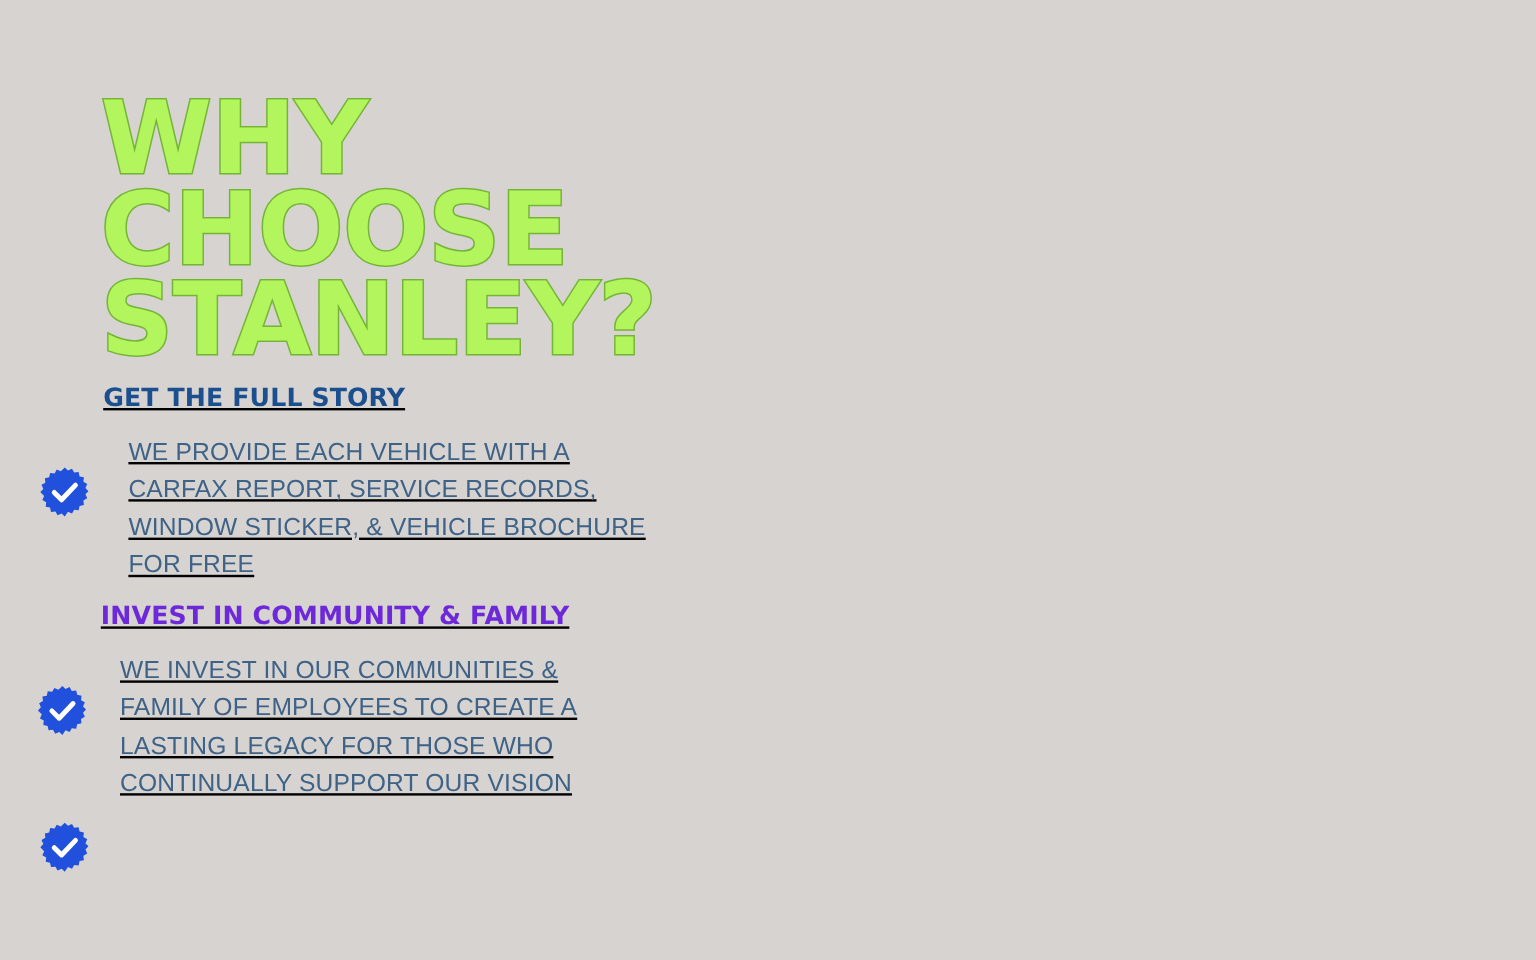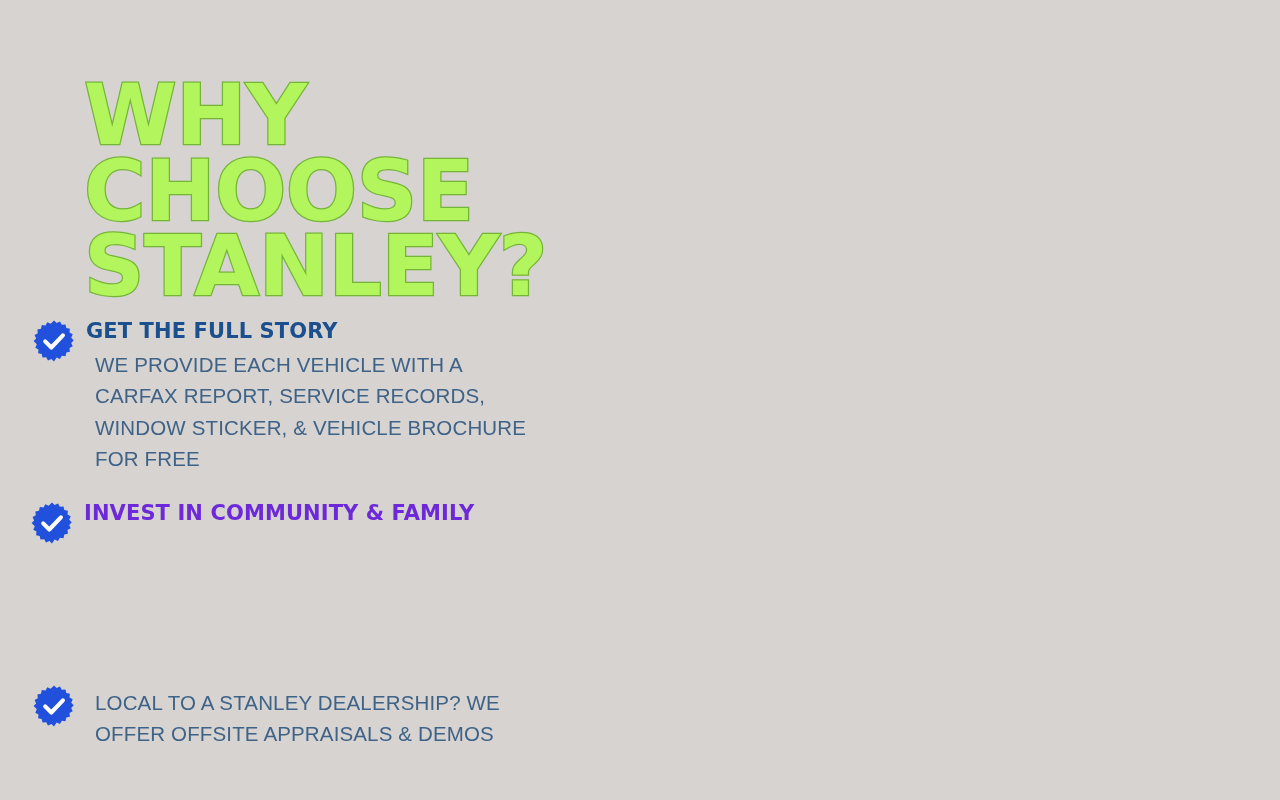--- a/index.html
+++ b/index.html
@@ -54,21 +54,22 @@
     paint-order: stroke fill;
     text-transform: uppercase;
     white-space: pre-line;
     text-shadow: none;
   }
 
   
   .feature {
     position: absolute;
     display: flex;
-    align-items: flex-start;
+    align-items: center;
+    text-decoration: underline;
   }
 
   .badge {
     flex: 0 0 auto;
     width: 44px;
     height: 44px;
     margin-right: 10px;
     margin-top: 1px;
   }
   .badge svg { display: block; width: 44px; height: 44px; }
@@ -92,21 +93,21 @@
 
   .feat-body {
     font-family: "Liberation Sans", sans-serif;
     font-weight: 400;
     font-size: 20.5px;
     line-height: 1.52;
     letter-spacing: 0.15px;
     color: #3f6287;
     text-transform: uppercase;
     white-space: pre-line;
-    margin: 4px;
+    margin: 16px;
   }
 
   
   .indent-body { padding-left: 5px; }
 
   
   #f-get-full-story   { left: 32px;  top: 318px; width: 580px; }
   #f-invest-community { left: 30px;  top: 500px; width: 580px; }
   #f-bring-showroom   { left: 32px;  top: 683px; width: 580px; }
 </style>
@@ -139,33 +140,35 @@
 
     <div class="feature" id="f-invest-community">
       <span class="badge">
         <svg viewBox="0 0 44 44" aria-hidden="true">
           <path fill="#2050dc" d="M22 1.6l2.6 2.5 3.4-1.5 1.8 3.2 3.7-.4.8 3.6 3.6.8-.4 3.7 3.2 1.8-1.5 3.4 2.5 2.6-2.5 2.6 1.5 3.4-3.2 1.8.4 3.7-3.6.8-.8 3.6-3.7-.4-1.8 3.2-3.4-1.5L22 42.4l-2.6-2.5-3.4 1.5-1.8-3.2-3.7.4-.8-3.6-3.6-.8.4-3.7-3.2-1.8 1.5-3.4L1.6 22l2.5-2.6-1.5-3.4 3.2-1.8-.4-3.7 3.6-.8.8-3.6 3.7.4 1.8-3.2 3.4 1.5z"></path>
           <path fill="none" stroke="#ffffff" stroke-width="4.1" stroke-linecap="round" stroke-linejoin="round" d="M13.2 22.4l6.1 6.1 11.6-12.2"></path>
         </svg>
       </span>
       <div class="feature-text">
         <div class="feat-title bright">INVEST IN COMMUNITY &amp; FAMILY</div>
+        <div class="feat-body">WE INVEST IN OUR COMMUNITIES &amp;
+FAMILY OF EMPLOYEES TO CREATE A
+LASTING LEGACY FOR THOSE WHO
+CONTINUALLY SUPPORT OUR VISION</div>
       </div>
     </div>
 
     <div class="feature" id="f-bring-showroom">
       <span class="badge">
         <svg viewBox="0 0 44 44" aria-hidden="true">
           <path fill="#2050dc" d="M22 1.6l2.6 2.5 3.4-1.5 1.8 3.2 3.7-.4.8 3.6 3.6.8-.4 3.7 3.2 1.8-1.5 3.4 2.5 2.6-2.5 2.6 1.5 3.4-3.2 1.8.4 3.7-3.6.8-.8 3.6-3.7-.4-1.8 3.2-3.4-1.5L22 42.4l-2.6-2.5-3.4 1.5-1.8-3.2-3.7.4-.8-3.6-3.6-.8.4-3.7-3.2-1.8 1.5-3.4L1.6 22l2.5-2.6-1.5-3.4 3.2-1.8-.4-3.7 3.6-.8.8-3.6 3.7.4 1.8-3.2 3.4 1.5z"></path>
           <path fill="none" stroke="#ffffff" stroke-width="4.1" stroke-linecap="round" stroke-linejoin="round" d="M13.2 22.4l6.1 6.1 11.6-12.2"></path>
         </svg>
       </span>
       <div class="feature-text">
-        <div class="feat-body indent-body">LOCAL TO A STANLEY DEALERSHIP? WE
-OFFER OFFSITE APPRAISALS &amp; DEMOS</div>
       </div>
     </div>
 
   </div>
 
   <div class="col-right">
 
     
     
 

